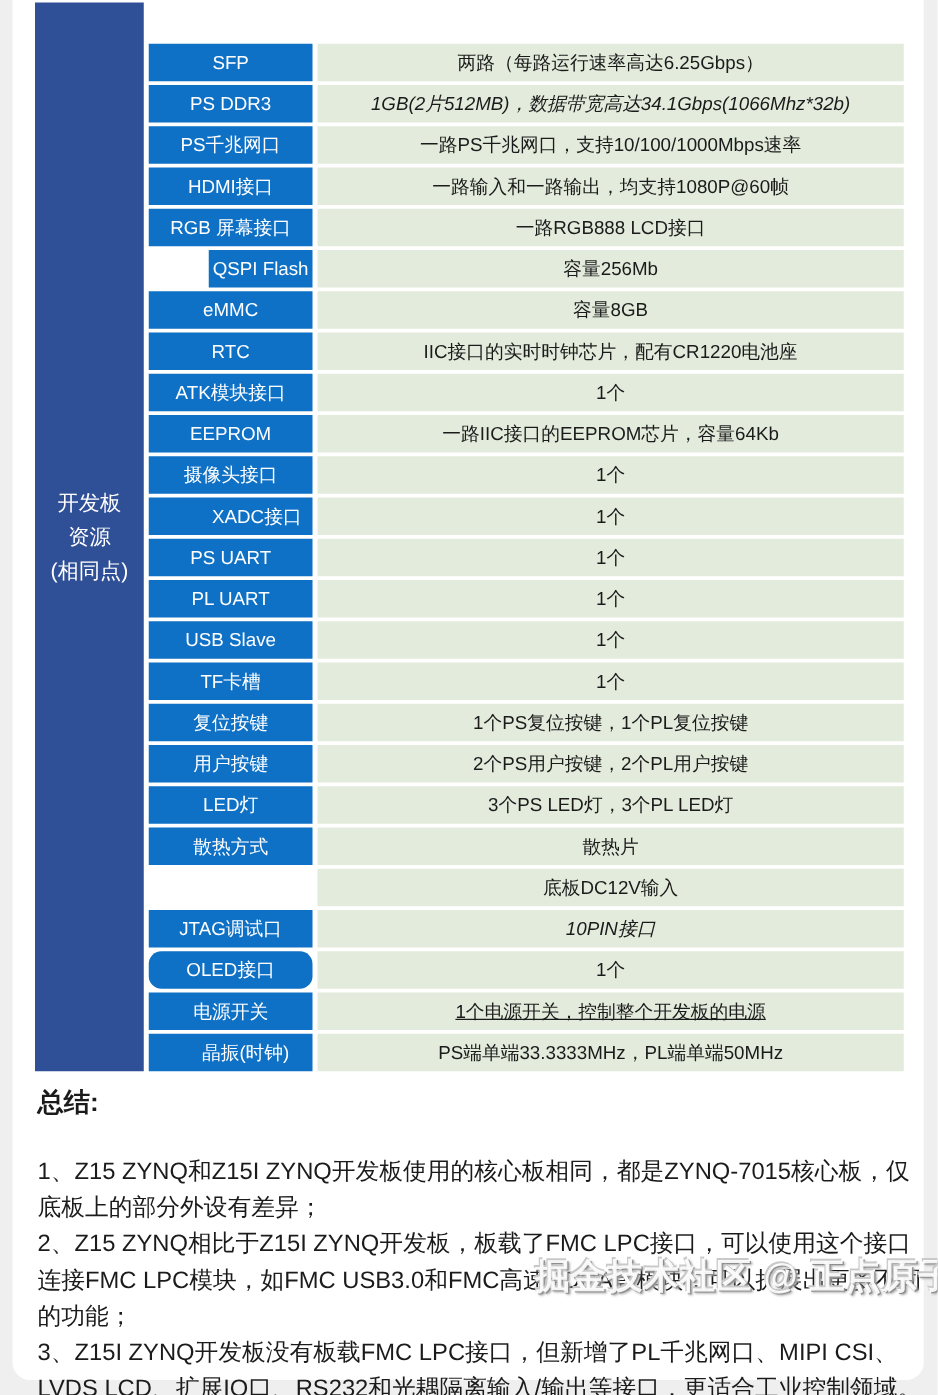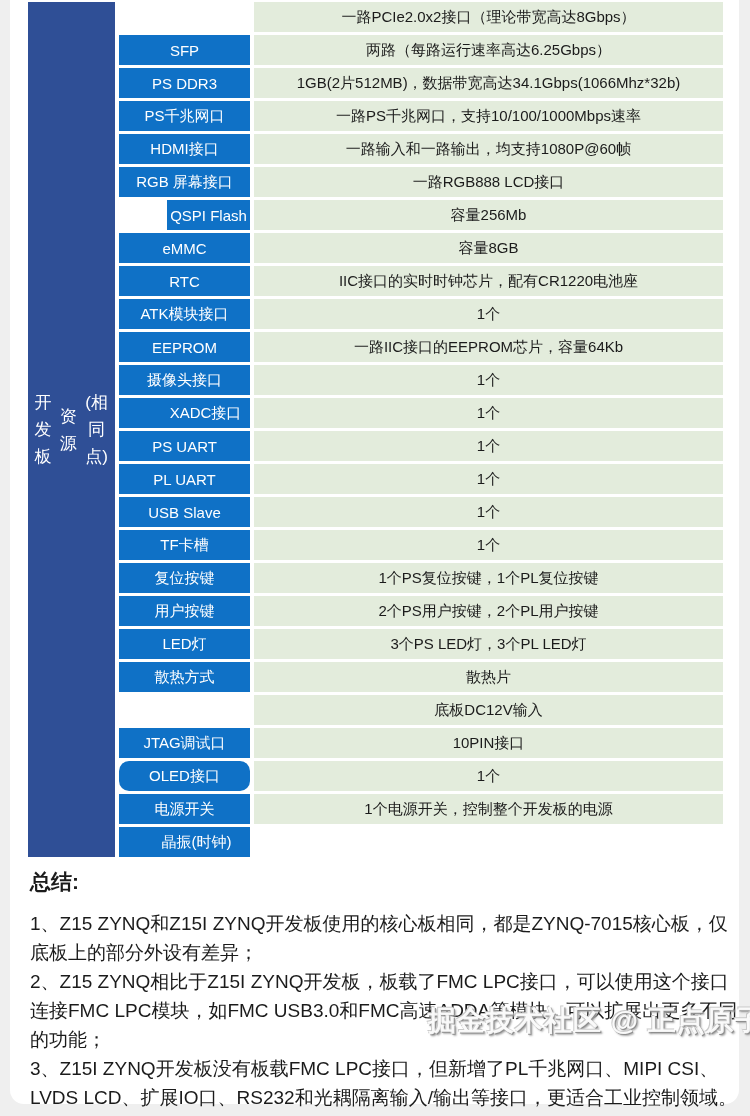--- a/index.html
+++ b/index.html
@@ -32,21 +32,21 @@
     grid-template-columns:87px 131px 469px;
     column-gap:4px;
     row-gap:3px;
     grid-auto-rows:30px;
   }
   .head-cell{
     grid-column:1;
     grid-row:1 / 27;
     background:var(--navy);
     color:#fff;
-    display:flex;
+    display:flex;flex-direction:column;
     align-items:center;justify-content:center;
     font-size:17px;line-height:27px;
     text-align:center;
   }
   .label-cell{
     grid-column:2;
     background:var(--blue);
     color:#fff;
     display:flex;align-items:center;justify-content:center;
     font-size:15px;
@@ -60,21 +60,21 @@
     font-size:15px;
     white-space:nowrap;
   }
   .summary{
     position:absolute;left:20px;top:868px;
     width:714px;
   }
   .summary h2{
     font-size:21px;
     font-weight:bold;
-    margin-bottom:13px;
+    margin-bottom:27px;
   }
   .summary p{
     font-size:19px;
     line-height:29px;
   }
   .watermark{
     position:absolute;
     left:428px;top:1002px;
     width:322px;
     font-size:28px;
@@ -90,25 +90,24 @@
 
 <div class="card">
 
   <div class="spec-table">
     <div class="head-cell">
         <span>开发板</span>
         <span>资源</span>
         <span>(相同点)</span>
       </div>
 
-      <div class="value-cell" style="grid-row: 1;">一路PCIe2.0x2接口（理论带宽高达8Gbps）</div>
       <div class="label-cell" style="grid-row: 2;">SFP</div>
       <div class="value-cell" style="grid-row: 2;">两路（每路运行速率高达6.25Gbps）</div>
       <div class="label-cell" style="grid-row: 3;">PS DDR3</div>
-      <div class="value-cell" style="grid-row: 3;">1GB(2片512MB)，数据带宽高达34.1Gbps(1066Mhz*32b)</div>
+      <div class="value-cell" style="grid-row: 3; font-style: italic;">1GB(2片512MB)，数据带宽高达34.1Gbps(1066Mhz*32b)</div>
       <div class="label-cell" style="grid-row: 4;">PS千兆网口</div>
       <div class="value-cell" style="grid-row: 4;">一路PS千兆网口，支持10/100/1000Mbps速率</div>
       <div class="label-cell" style="grid-row: 5;">HDMI接口</div>
       <div class="value-cell" style="grid-row: 5;">一路输入和一路输出，均支持1080P@60帧</div>
       <div class="label-cell" style="grid-row: 6;">RGB 屏幕接口</div>
       <div class="value-cell" style="grid-row: 6;">一路RGB888 LCD接口</div>
       <div class="label-cell" style="grid-row: 7; margin-left: 48px;">QSPI Flash</div>
       <div class="value-cell" style="grid-row: 7;">容量256Mb</div>
       <div class="label-cell" style="grid-row: 8;">eMMC</div>
       <div class="value-cell" style="grid-row: 8;">容量8GB</div>
@@ -133,26 +132,27 @@
       <div class="label-cell" style="grid-row: 18;">复位按键</div>
       <div class="value-cell" style="grid-row: 18;">1个PS复位按键，1个PL复位按键</div>
       <div class="label-cell" style="grid-row: 19;">用户按键</div>
       <div class="value-cell" style="grid-row: 19;">2个PS用户按键，2个PL用户按键</div>
       <div class="label-cell" style="grid-row: 20;">LED灯</div>
       <div class="value-cell" style="grid-row: 20;">3个PS LED灯，3个PL LED灯</div>
       <div class="label-cell" style="grid-row: 21;">散热方式</div>
       <div class="value-cell" style="grid-row: 21;">散热片</div>
       <div class="value-cell" style="grid-row: 22;">底板DC12V输入</div>
       <div class="label-cell" style="grid-row: 23;">JTAG调试口</div>
-      <div class="value-cell" style="grid-row: 23;">10PIN接口</div>
+      <div class="value-cell" style="grid-row: 23; font-style: italic;">10PIN接口</div>
       <div class="label-cell" style="grid-row: 24; border-radius: 10px;">OLED接口</div>
       <div class="value-cell" style="grid-row: 24;">1个</div>
       <div class="label-cell" style="grid-row: 25;">电源开关</div>
-      <div class="value-cell" style="grid-row: 25;">1个电源开关，控制整个开发板的电源</div>
+      <div class="value-cell" style="grid-row: 25; text-decoration: underline;">1个电源开关，控制整个开发板的电源</div>
       <div class="label-cell" style="grid-row: 26; padding-left: 24px;">晶振(时钟)</div>
+      <div class="value-cell" style="grid-row: 26;">PS端单端33.3333MHz，PL端单端50MHz</div>
     </div>
 
   <div class="summary">
     <h2>总结:</h2>
 
   <p>1、Z15 ZYNQ和Z15I ZYNQ开发板使用的核心板相同，都是ZYNQ-7015核心板，仅底板上的部分外设有差异；</p>
       <p>2、Z15 ZYNQ相比于Z15I ZYNQ开发板，板载了FMC LPC接口，可以使用这个接口连接FMC LPC模块，如FMC USB3.0和FMC高速ADDA等模块，可以扩展出更多不同的功能；</p>
       <p>3、Z15I ZYNQ开发板没有板载FMC LPC接口，但新增了PL千兆网口、MIPI CSI、LVDS LCD、扩展IO口、RS232和光耦隔离输入/输出等接口，更适合工业控制领域。</p>
     </div>
 

